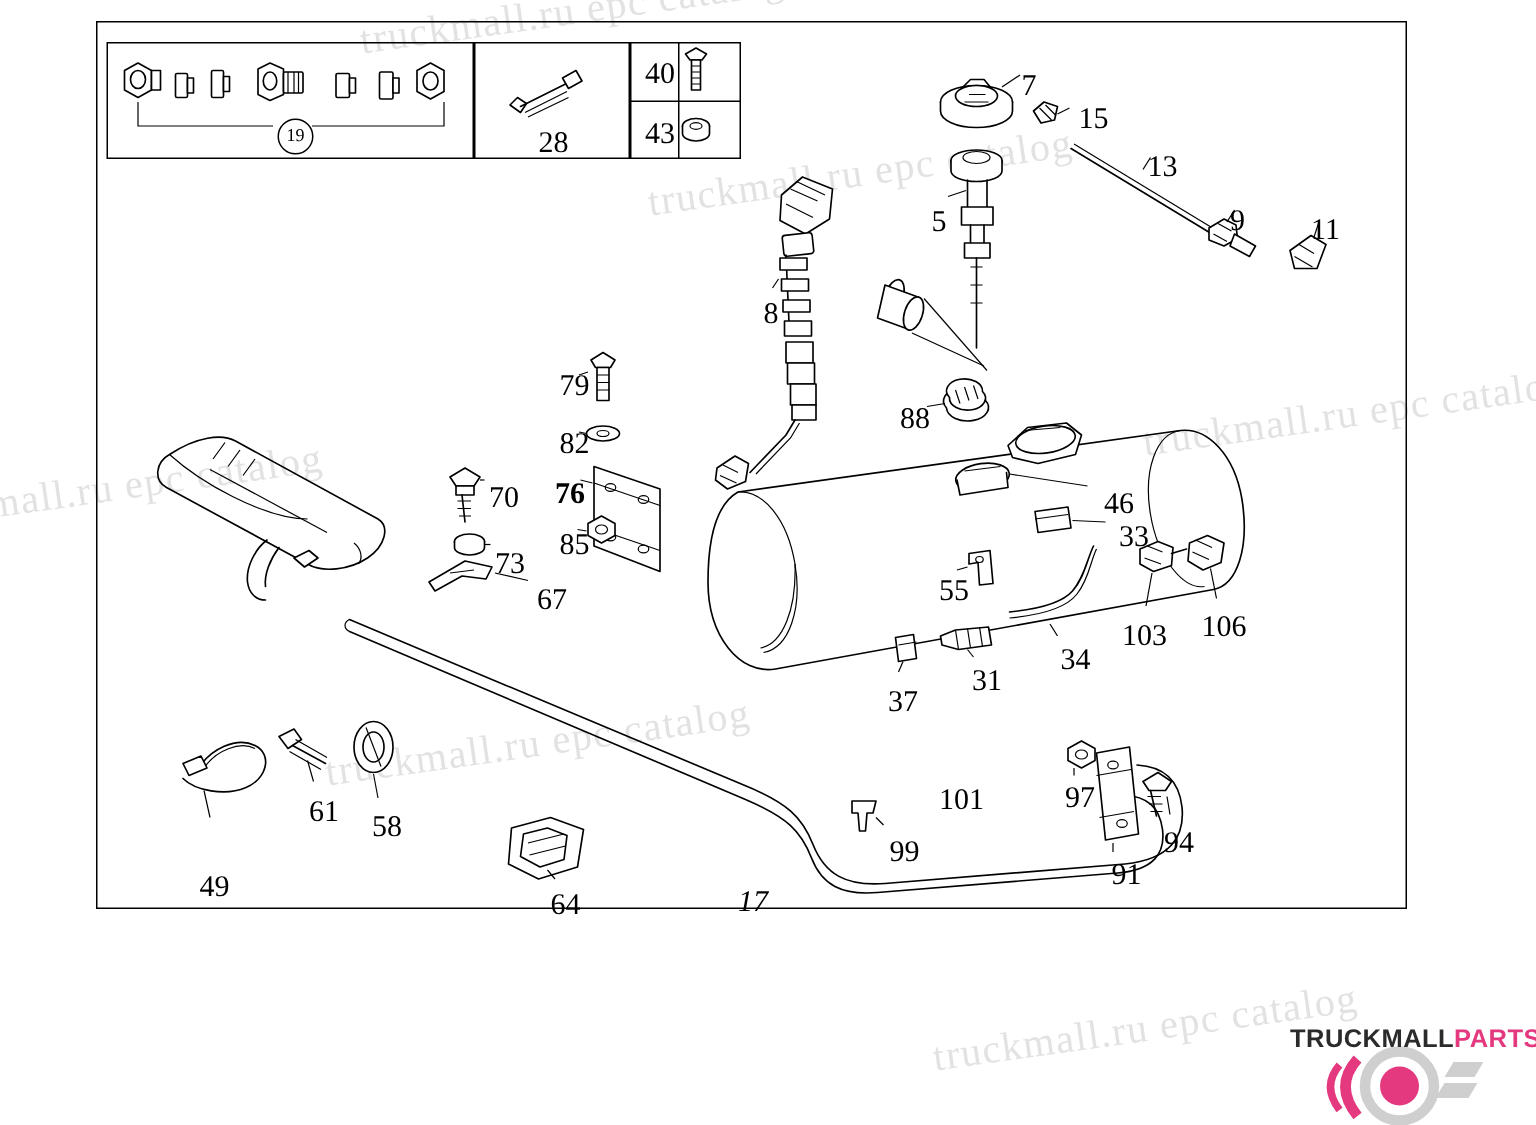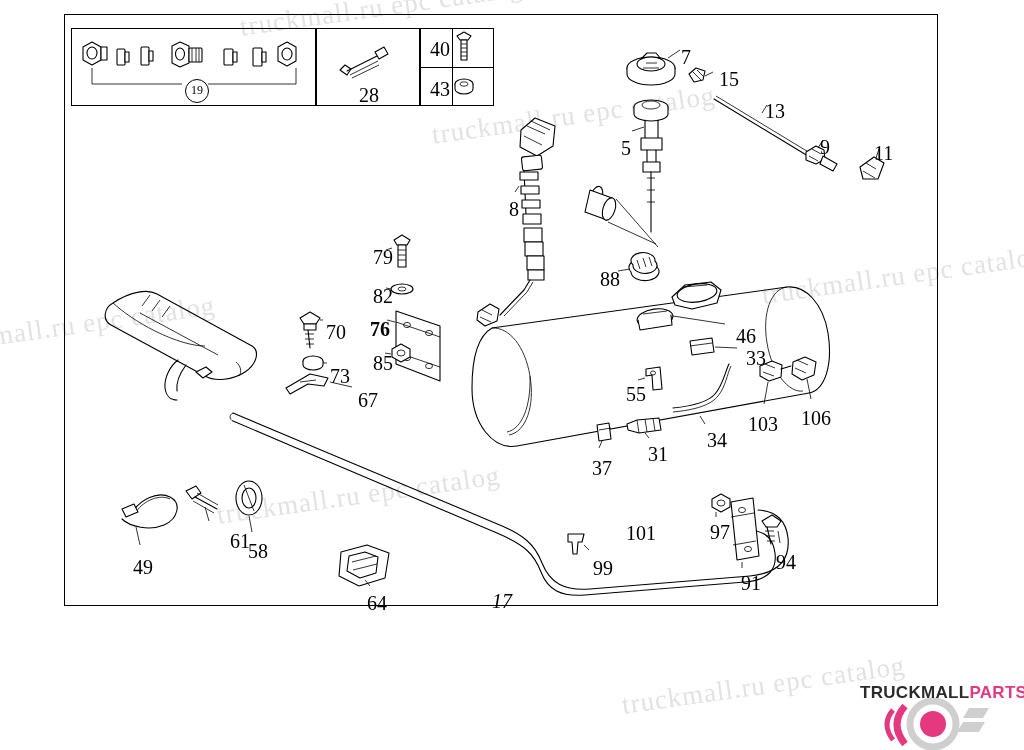--- a/index.html
+++ b/index.html
@@ -456,18 +456,18 @@
   <div class="lbl" style="left:648px;top:443px;">31</div>
   <div class="lbl" style="left:592px;top:457px;">37</div>
   <div class="lbl" style="left:626px;top:522px;">101</div>
   <div class="lbl" style="left:710px;top:521px;">97</div>
   <div class="lbl" style="left:776px;top:551px;">94</div>
   <div class="lbl" style="left:741px;top:572px;">91</div>
   <div class="lbl" style="left:593px;top:557px;">99</div>
   <div class="lbl" style="left:492px;top:590px;font-style:italic;">17</div>
   <div class="lbl" style="left:367px;top:592px;">64</div>
   <div class="lbl" style="left:248px;top:540px;">58</div>
-  <div class="lbl" style="left:206px;top:530px;margin-left:24px;">61</div>
-  <div class="lbl" style="left:133px;top:556px;text-align:right;">49</div>
+  <div class="lbl" style="left:206px;top:530px;">61</div>
+  <div class="lbl" style="left:133px;top:580px;text-align:right;">49</div>
 
   <div id="logo"><span>TRUCKMALL</span><span class="pink">PARTS</span></div>
 
 </div>
 
 </body></html>

